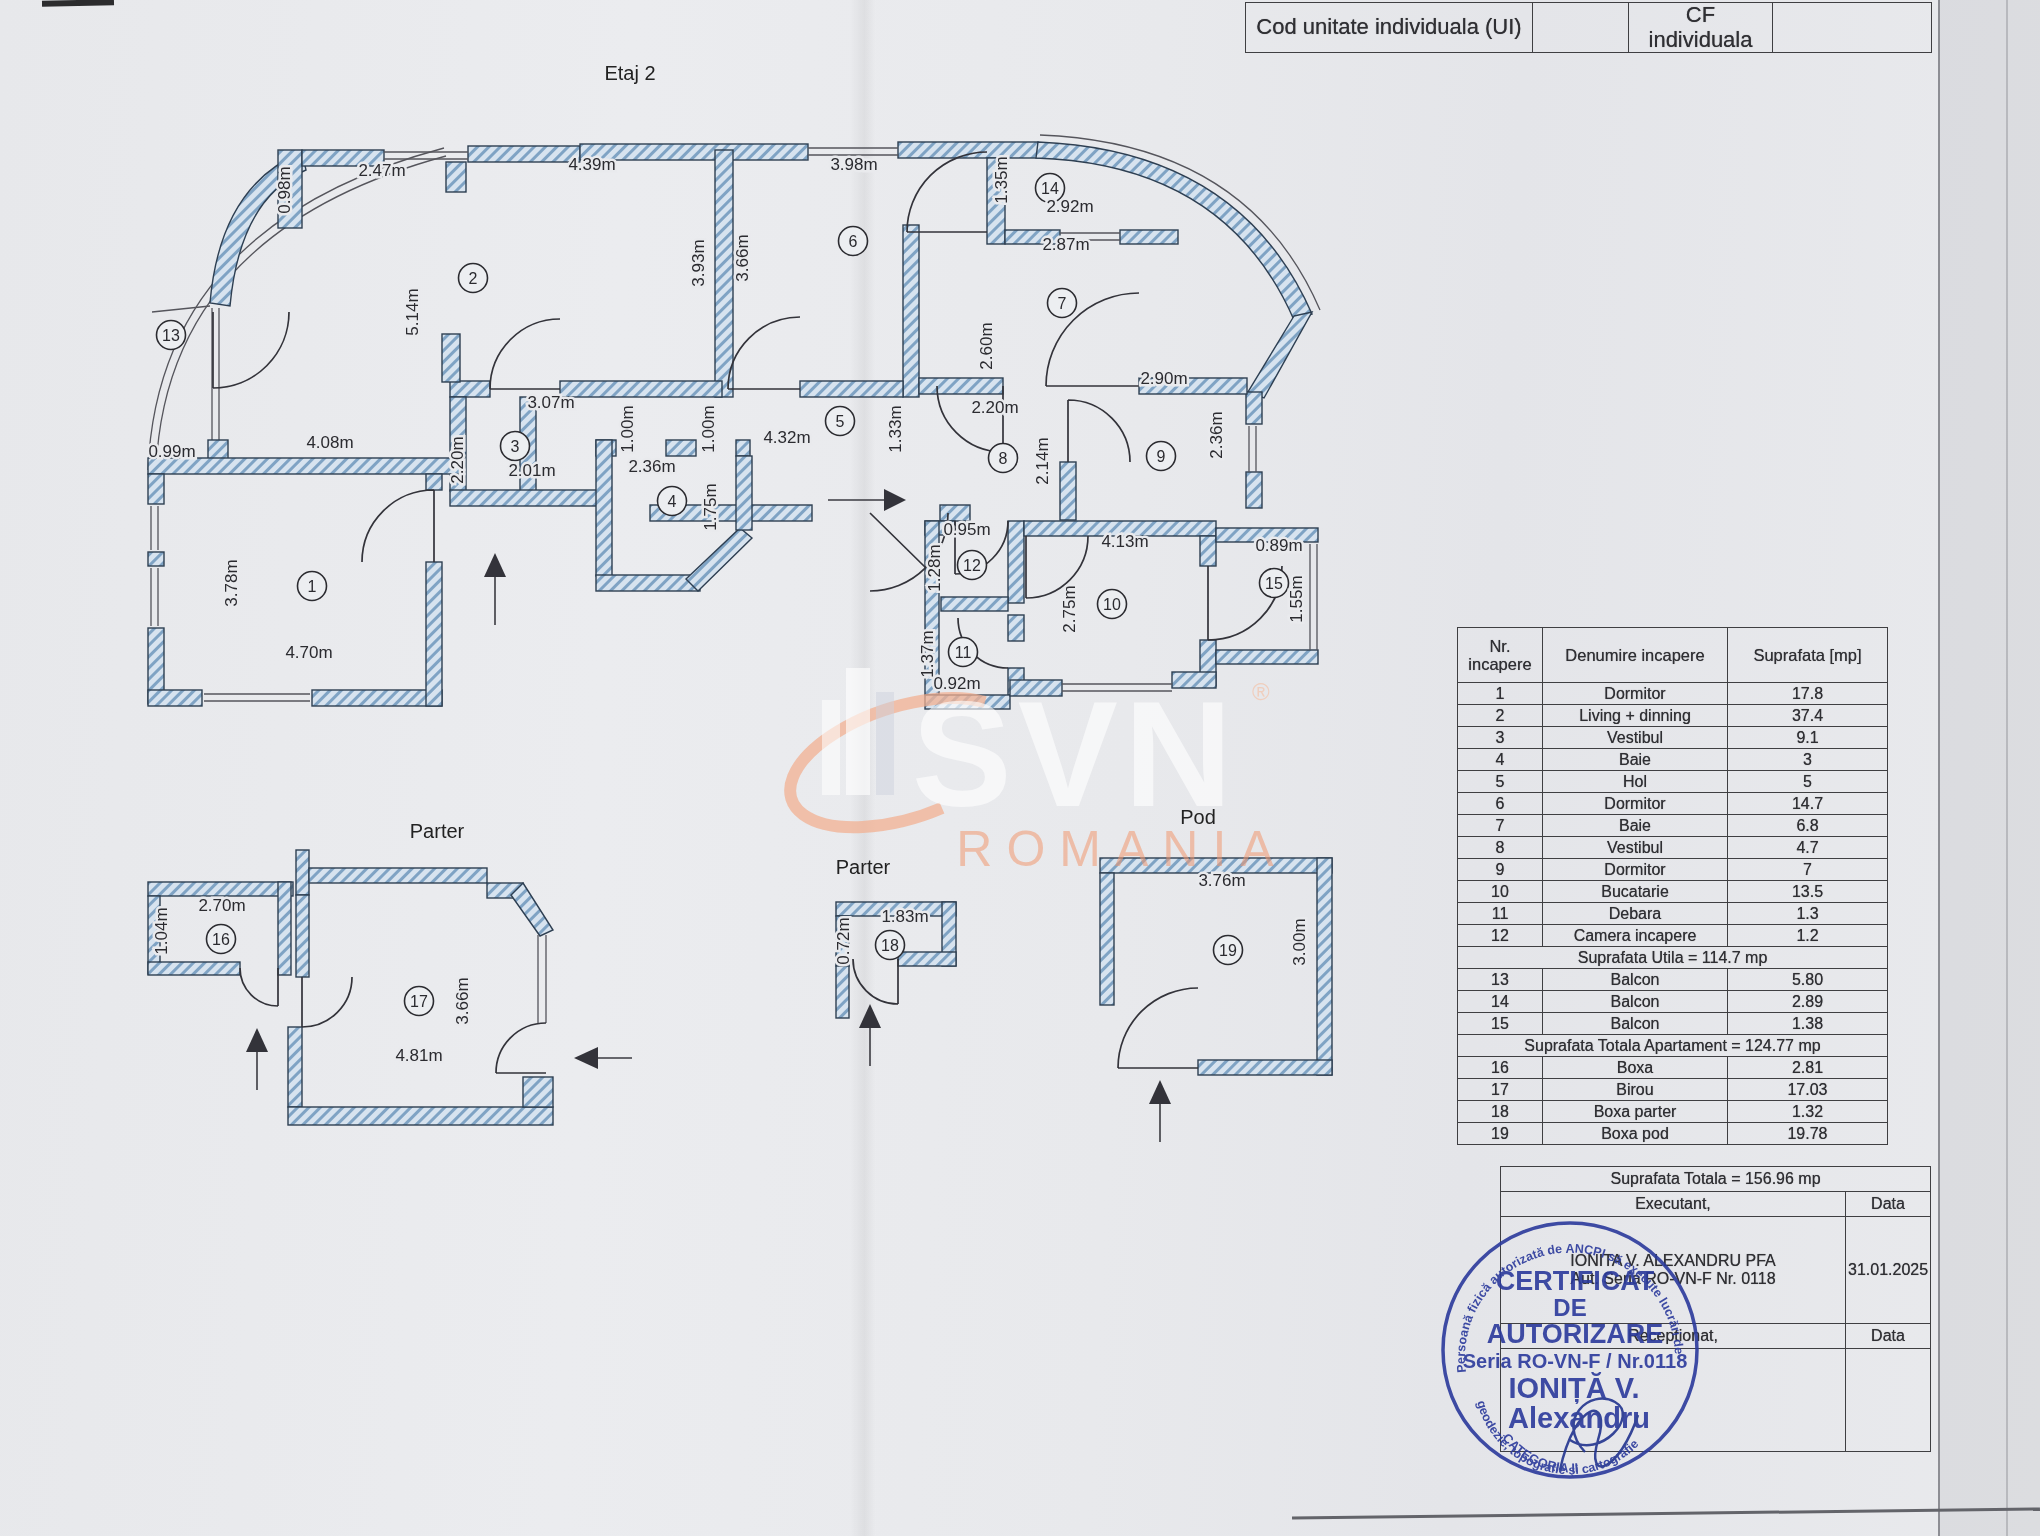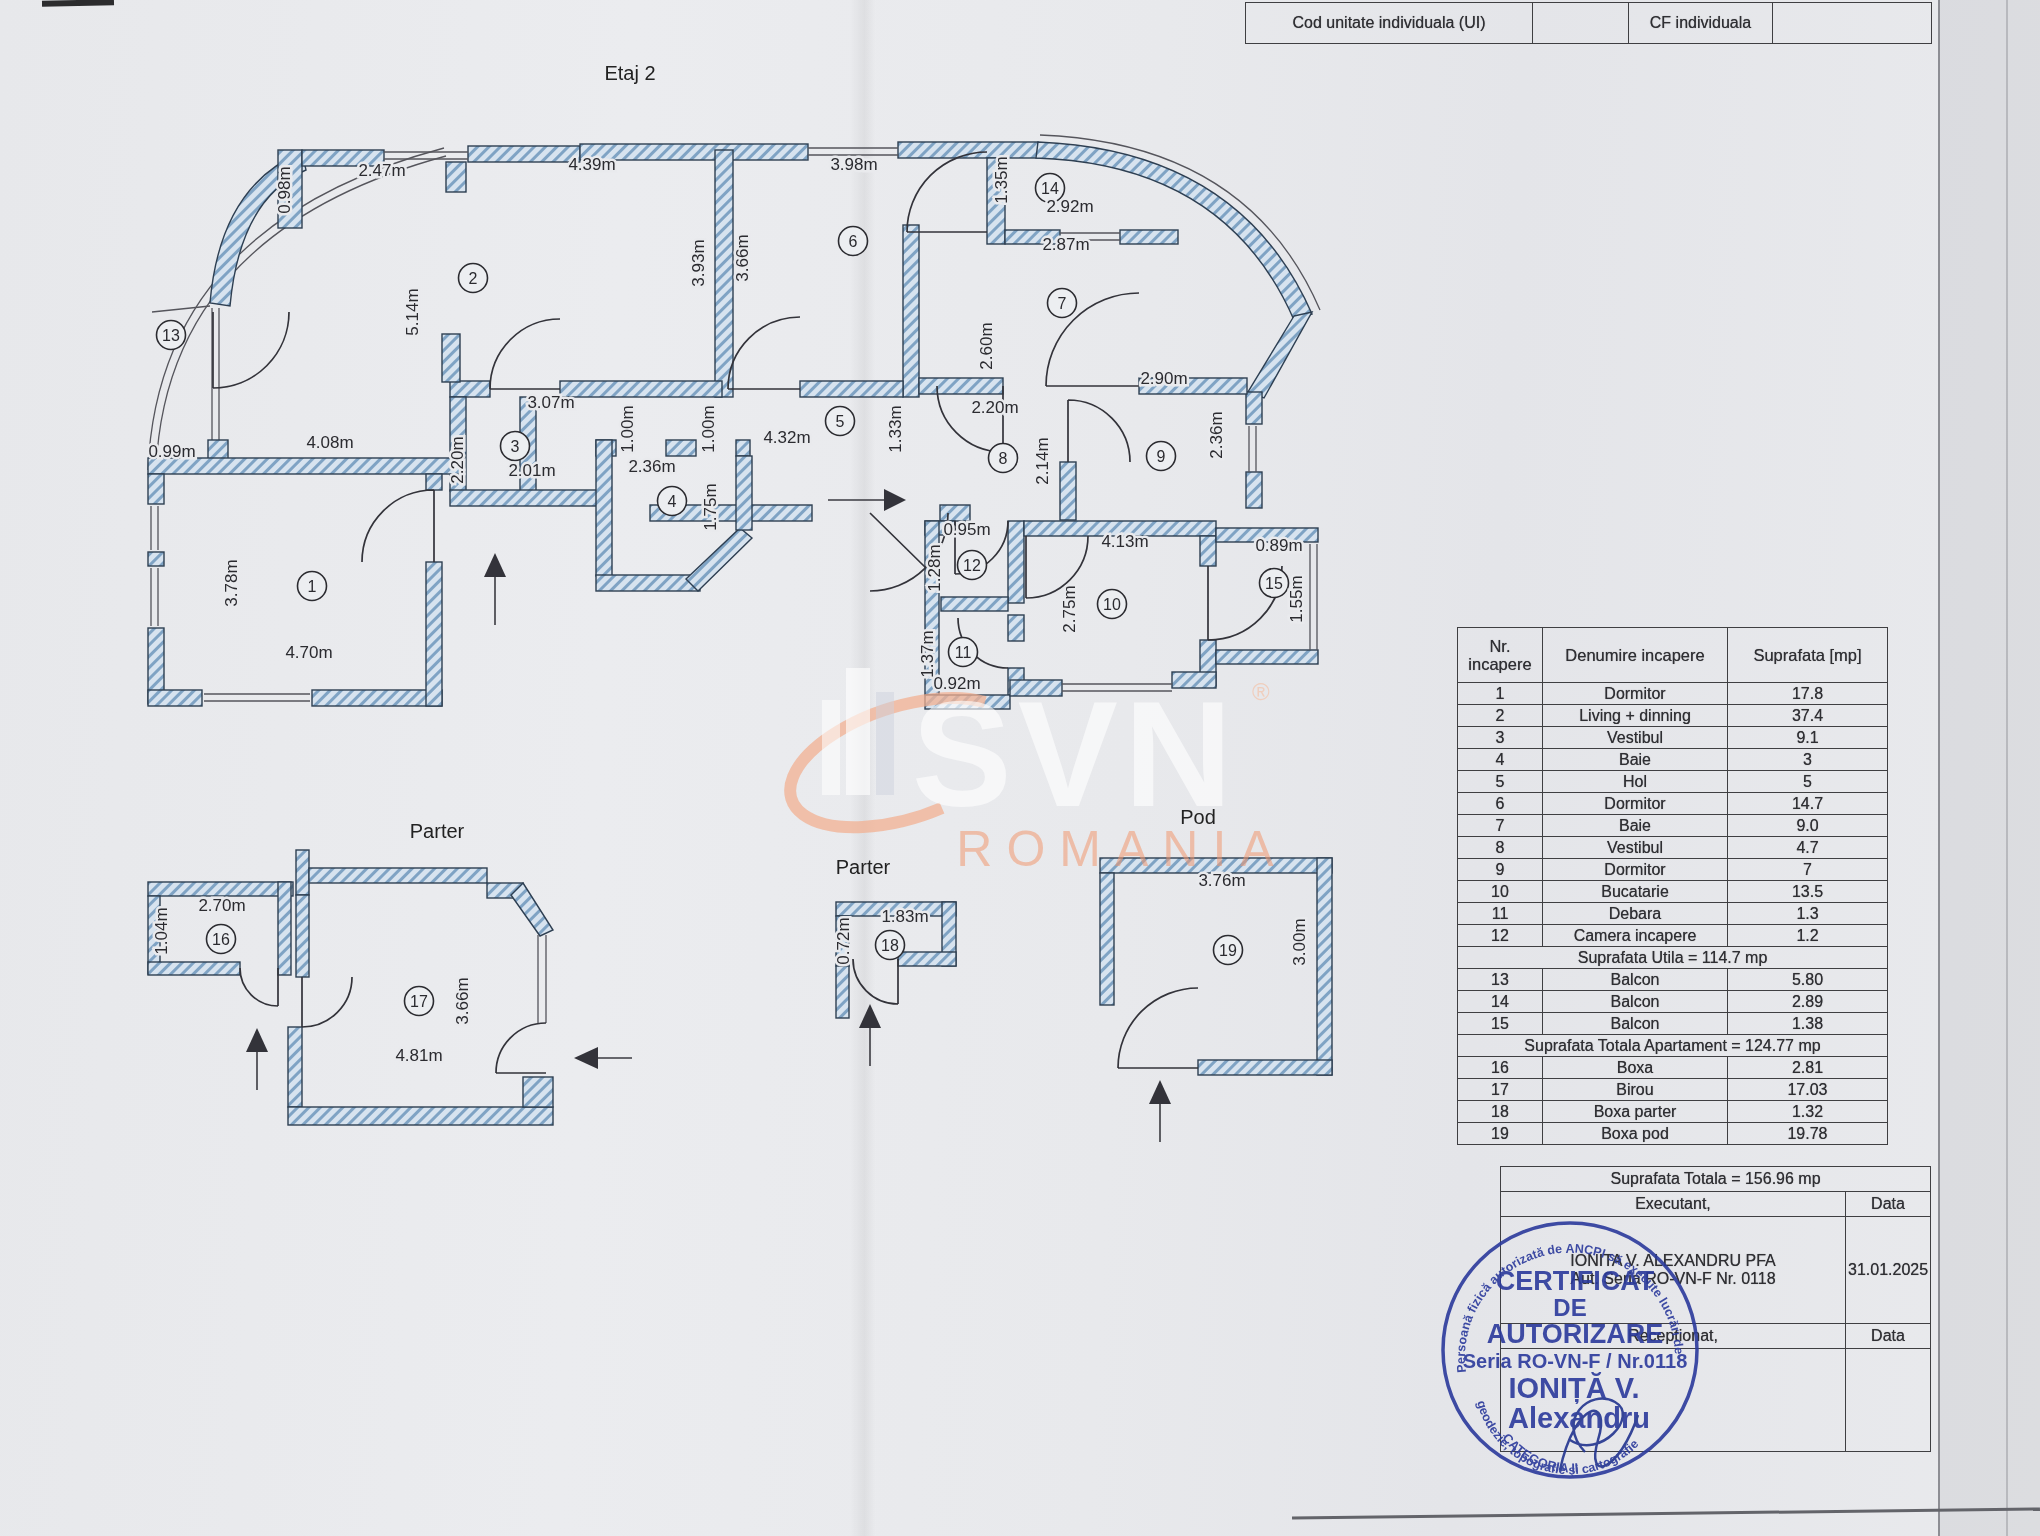--- a/index.html
+++ b/index.html
@@ -11,21 +11,21 @@
   .fold{position:absolute;top:0;left:1938px;width:102px;height:1536px;
         background:rgba(110,112,118,0.10);border-left:2px solid #8d8e94;}
   .fold2{position:absolute;top:0;left:2006px;width:2px;height:1536px;background:rgba(120,120,126,0.35);}
   .edge-top{position:absolute;top:0;left:42px;width:72px;height:6px;background:#2c2c2e;transform:rotate(-1deg);}
   .edge-bottom{position:absolute;top:1512px;left:1292px;width:748px;height:3px;background:#63646a;transform:rotate(-0.7deg);}
   svg{position:absolute;top:0;left:0;}
   table{position:absolute;border-collapse:collapse;table-layout:fixed;color:#2f2f33;background:transparent;}
   td,th{border:1.6px solid #3f3f42;text-align:center;vertical-align:middle;font-weight:normal;
         font-size:16px;line-height:1.12;padding:0 2px;overflow:hidden;}
   #top-table{left:1245px;top:2px;width:686px;}
-  #top-table td{height:40px;font-size:16px;}
+  #top-table td{height:40px;font-size:22px;}
   #areas-table{left:1457px;top:627px;width:430px;}
   #areas-table th{height:54px;font-size:16.5px;}
   #areas-table td{height:21px;}
   #footer-table{left:1500px;top:1166px;width:430px;border-radius:7px;}
   #footer-table td{height:24px;}
   #footer-table tr.tall td{height:106px;}
   #footer-table tr.last td{height:102px;}
   .scan td,.scan th{text-shadow:0 0 0.7px rgba(55,55,60,0.85);}
 </style>
 </head>
@@ -387,21 +387,21 @@
           <td>5</td>
         </tr>
         <tr>
           <td>6</td>
           <td>Dormitor</td>
           <td>14.7</td>
         </tr>
         <tr>
           <td>7</td>
           <td>Baie</td>
-          <td>9.0</td>
+          <td>6.8</td>
         </tr>
         <tr>
           <td>8</td>
           <td>Vestibul</td>
           <td>4.7</td>
         </tr>
         <tr>
           <td>9</td>
           <td>Dormitor</td>
           <td>7</td>

